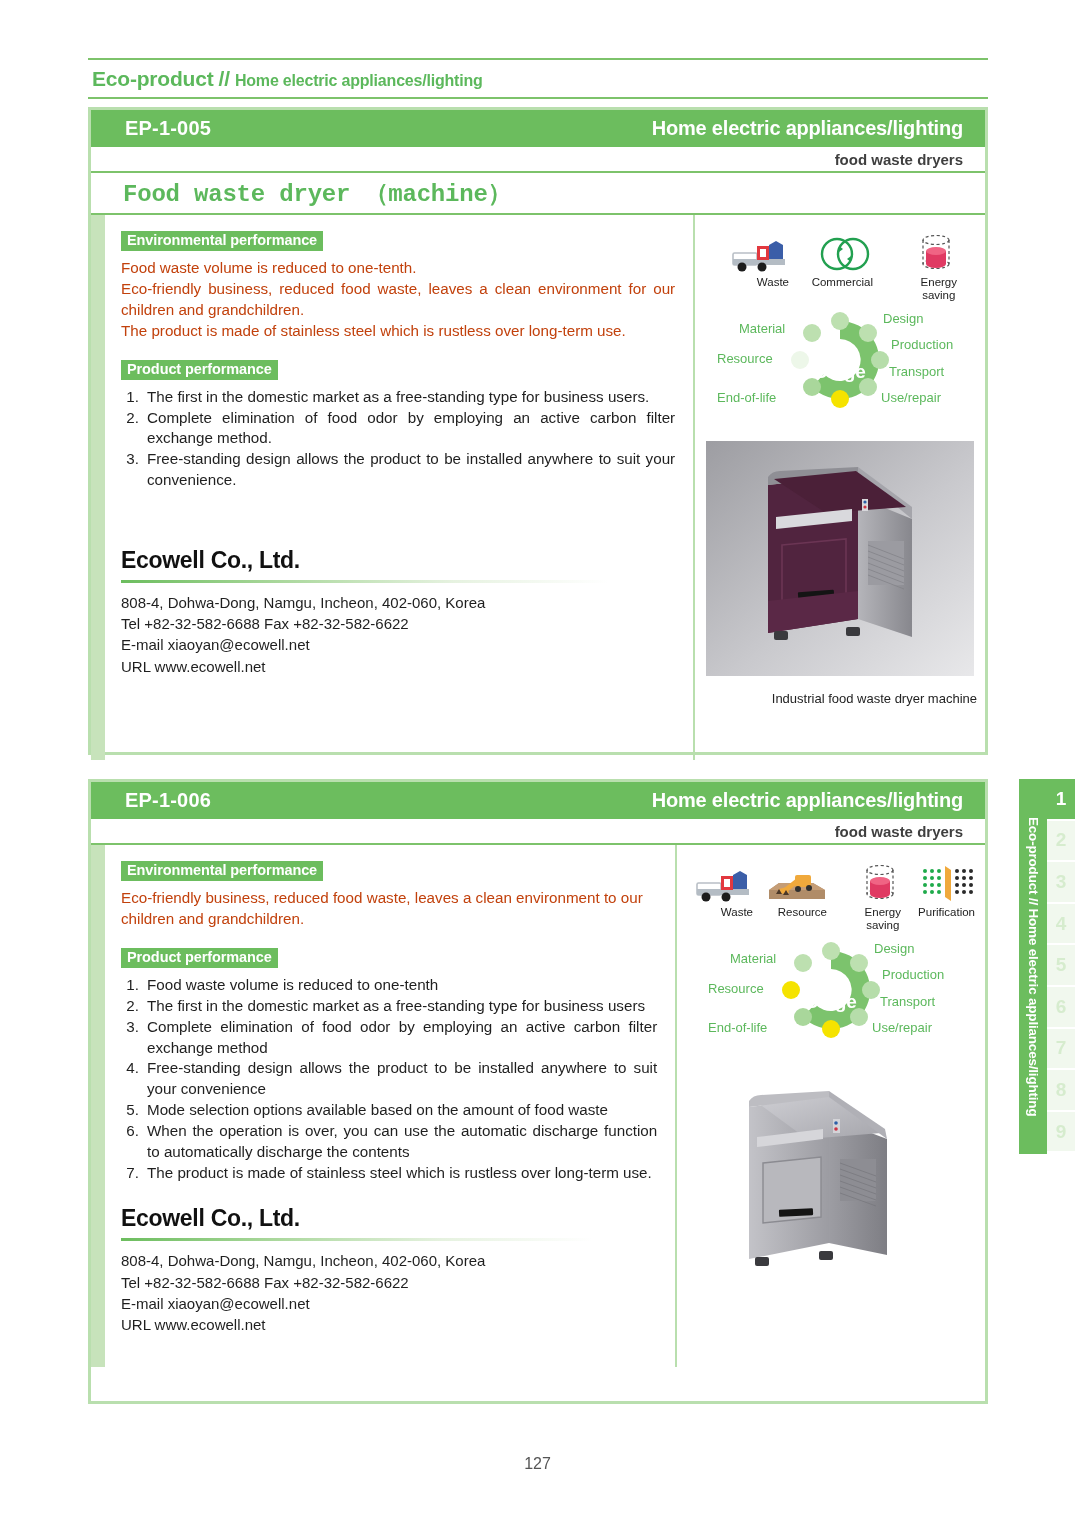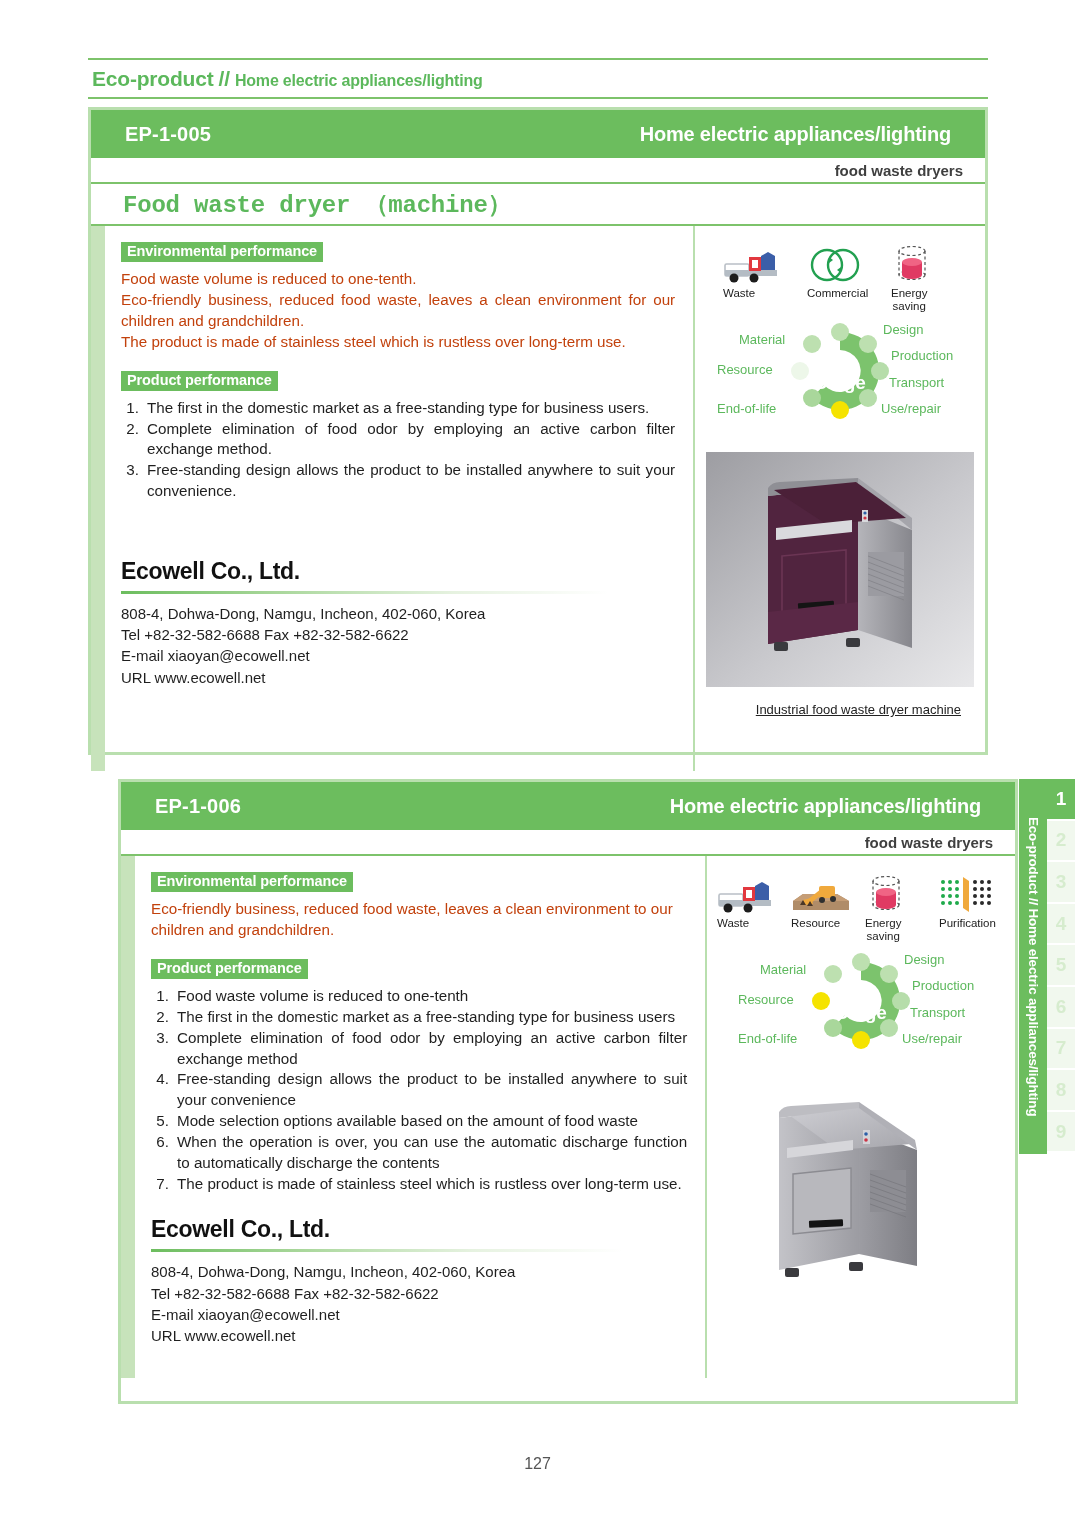--- a/index.html
+++ b/index.html
@@ -30,30 +30,30 @@
 
   
   .entry {
     position: absolute;
     left: 88px;
     width: 900px;
     background: #ffffff;
     border: 3px solid #b9dfae;
   }
   .entry.e1 { top: 107px; height: 648px; }
-  .entry.e2 { top: 779px; height: 625px; margin-left: 30px; }
+  .entry.e2 { top: 779px; height: 625px; }
 
   .entry-bar {
-    height: 48px;
+    height: 37px;
     background: #6cbd5e;
     color: #ffffff;
     display: flex;
     align-items: center;
     justify-content: space-between;
-    padding: 0 34px 0 34px;
+    padding: 0 22px 0 34px;
   }
   .entry-code { font-size: 20px; font-weight: bold; letter-spacing: 0.2px; }
   .entry-cat { font-size: 20px; font-weight: bold; letter-spacing: -0.2px; }
 
   .entry-subbar {
     height: 26px;
     background: #ffffff;
     display: flex;
     align-items: center;
     justify-content: flex-end;
@@ -173,21 +173,21 @@
   .icon-row {
     display: flex;
     justify-content: center;
     gap: 18px;
     padding: 6px 10px 0 10px;
   }
   .icon-cell {
     width: 66px;
     display: flex;
     flex-direction: column;
-    align-items: flex-start;
+    align-items: flex-end;
   }
   .icon-art { height: 42px; display: flex; align-items: flex-end; justify-content: center; }
   .icon-label {
     font-size: 11.5px;
     color: #222222;
     text-align: center;
     line-height: 1.12;
     margin-top: 3px;
   }
 
@@ -209,24 +209,23 @@
   
   .photo-box {
     position: absolute;
     left: 11px;
     width: 268px;
     height: 235px;
     overflow: hidden;
   }
   .photo-caption {
     position: absolute;
-    right: 24px;
+    right: 8px;
     font-size: 13px;
     color: #222222;
-    text-decoration: underline;
   }
 
   
   .side-index {
     position: absolute;
     right: 0;
     top: 779px;
     width: 56px;
     display: flex;
   }

